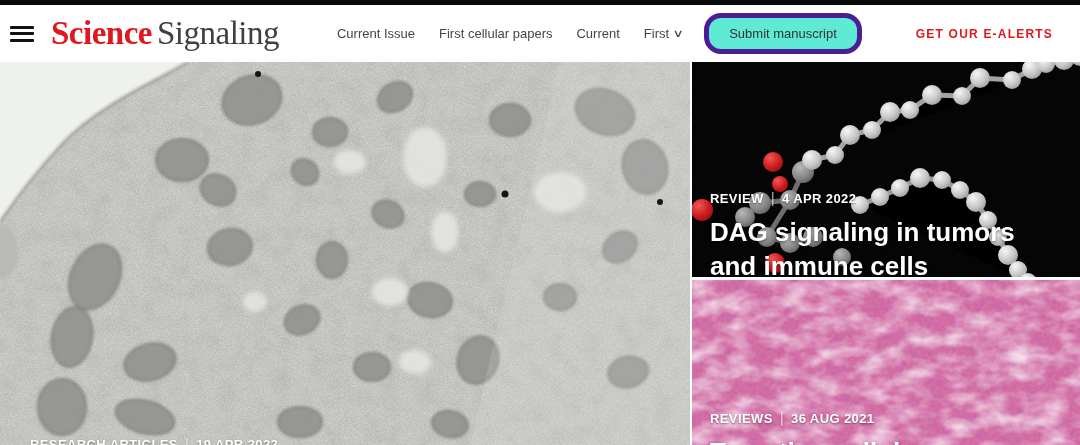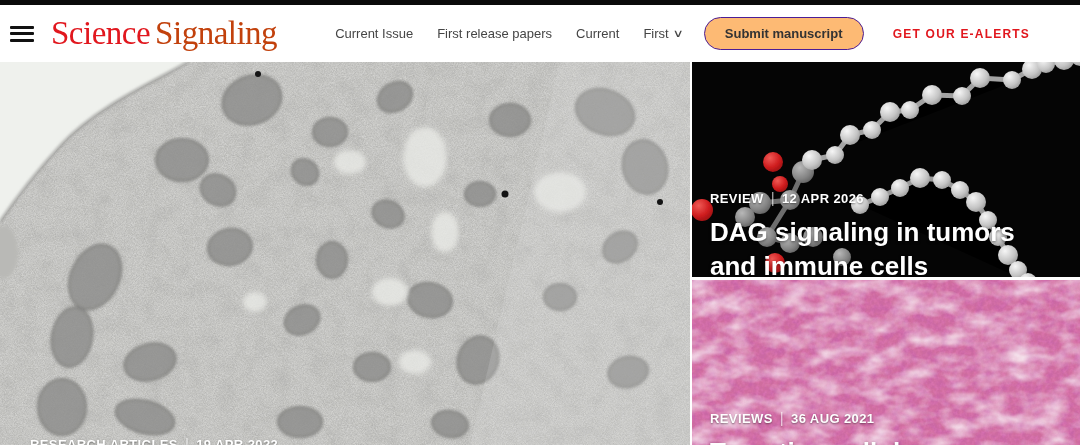--- a/index.html
+++ b/index.html
@@ -4,29 +4,29 @@
 <style>
   html,body{margin:0;padding:0;width:1080px;height:445px;overflow:hidden;background:#fff;
     font-family:"Liberation Sans",sans-serif;}
   .topbar{height:5px;background:#0a0a0a;}
   .site-header{height:57px;background:#fff;display:flex;align-items:center;position:relative;}
   .hamburger{margin-left:10px;width:24px;height:16px;display:flex;flex-direction:column;
     justify-content:space-between;cursor:pointer;}
   .hamburger span{display:block;height:3px;background:#111;border-radius:1px;}
   .logo{margin-left:17px;font-family:"Liberation Serif",serif;font-size:33px;line-height:1;
     white-space:nowrap;cursor:pointer;letter-spacing:-0.5px;}
-  .logo .w1{color:#e1171e;font-weight:400;}
-  .logo .w2{color:#c2410c;font-weight:400;margin-left:5px;}
+  .logo .w1{color:#e1171e;font-weight:700;}
+  .logo .w2{color:#404040;font-weight:400;margin-left:5px;}
   .main-nav{display:flex;align-items:center;margin-left:58px;gap:24px;}
   .nav-item{font-size:13px;color:#454545;cursor:pointer;white-space:nowrap;display:flex;
     align-items:center;gap:5px;}
   .chev{font-size:11px;color:#454545;transform:scaleX(1.4);display:inline-block;}
-  .submit-pill{margin-left:22px;border:1px solid #4c1d95;border-radius:17px;padding:8px 20px;
-    font-size:13px;color:#333;background:#fdba74;cursor:pointer;white-space:nowrap;font-weight:bold;}
-  .alerts{margin-left:auto;margin-right:50px;color:#e1171e;font-size:12px;font-weight:700;
+  .submit-pill{margin-left:22px;border:5px solid #4c1d95;border-radius:17px;padding:8px 20px;
+    font-size:13px;color:#333;background:#5eead4;cursor:pointer;white-space:nowrap;}
+  .alerts{margin-left:auto;margin-right:27px;color:#e1171e;font-size:12px;font-weight:700;
     letter-spacing:1.2px;cursor:pointer;white-space:nowrap;}
   .hero{position:relative;height:383px;background:#fff;}
   .em-wrap{position:absolute;left:0;top:0;width:690px;height:383px;overflow:hidden;cursor:pointer;}
   .card{position:absolute;left:692px;width:388px;overflow:hidden;cursor:pointer;}
   .card-1{top:0;height:215px;background:#15803d;}
   .card-2{top:218px;height:166px;background:#ef4444;}
   .card svg,.em-wrap svg{position:absolute;left:0;top:0;}
   .overlay{position:absolute;left:18px;z-index:3;}
   .kicker-row{display:flex;align-items:center;font-size:13px;font-weight:700;color:#fff;
     letter-spacing:.4px;text-shadow:0 1px 2px rgba(0,0,0,.45);white-space:nowrap;}
@@ -46,21 +46,21 @@
   <div class="hamburger">
     <span></span>
       <span></span>
       <span></span>
   </div>
   <div class="logo">
     <span class="w1">Science</span><span class="w2">Signaling</span>
   </div>
   <nav class="main-nav">
     <span class="nav-item">Current Issue</span>
-    <span class="nav-item">First release papers</span>
+    <span class="nav-item">First cellular papers</span>
     <span class="nav-item">Current</span>
     <span class="nav-item">
       <span>First</span>
       <span class="chev">∨</span>
     </span>
   </nav>
   <button class="submit-pill">Submit manuscript</button>
   <span class="alerts">GET OUR E-ALERTS</span>
 </header>
 
@@ -233,21 +233,21 @@
             <circle cx="316" cy="193" r="10"></circle>
           <circle cx="326" cy="208" r="9"></circle>
             <circle cx="336" cy="220" r="9"></circle>
         </g>
       </g>
     </svg>
     <div class="overlay ov-1">
       <div class="kicker-row">
         <span>REVIEW</span>
         <span class="kicker-sep">|</span>
-        <span>12 APR 2026</span>
+        <span>4 APR 2022</span>
       </div>
       <div class="card-title">DAG signaling in tumors and immune cells</div>
     </div>
   </div>
 
   <div class="card card-2">
     <svg width="388" height="165" viewBox="0 0 388 165">
       <defs>
         <filter id="histWhite" x="0" y="0" width="100%" height="100%">
           <feTurbulence type="fractalNoise" baseFrequency="0.035 0.06" numOctaves="3" seed="11" result="n"></feTurbulence>

